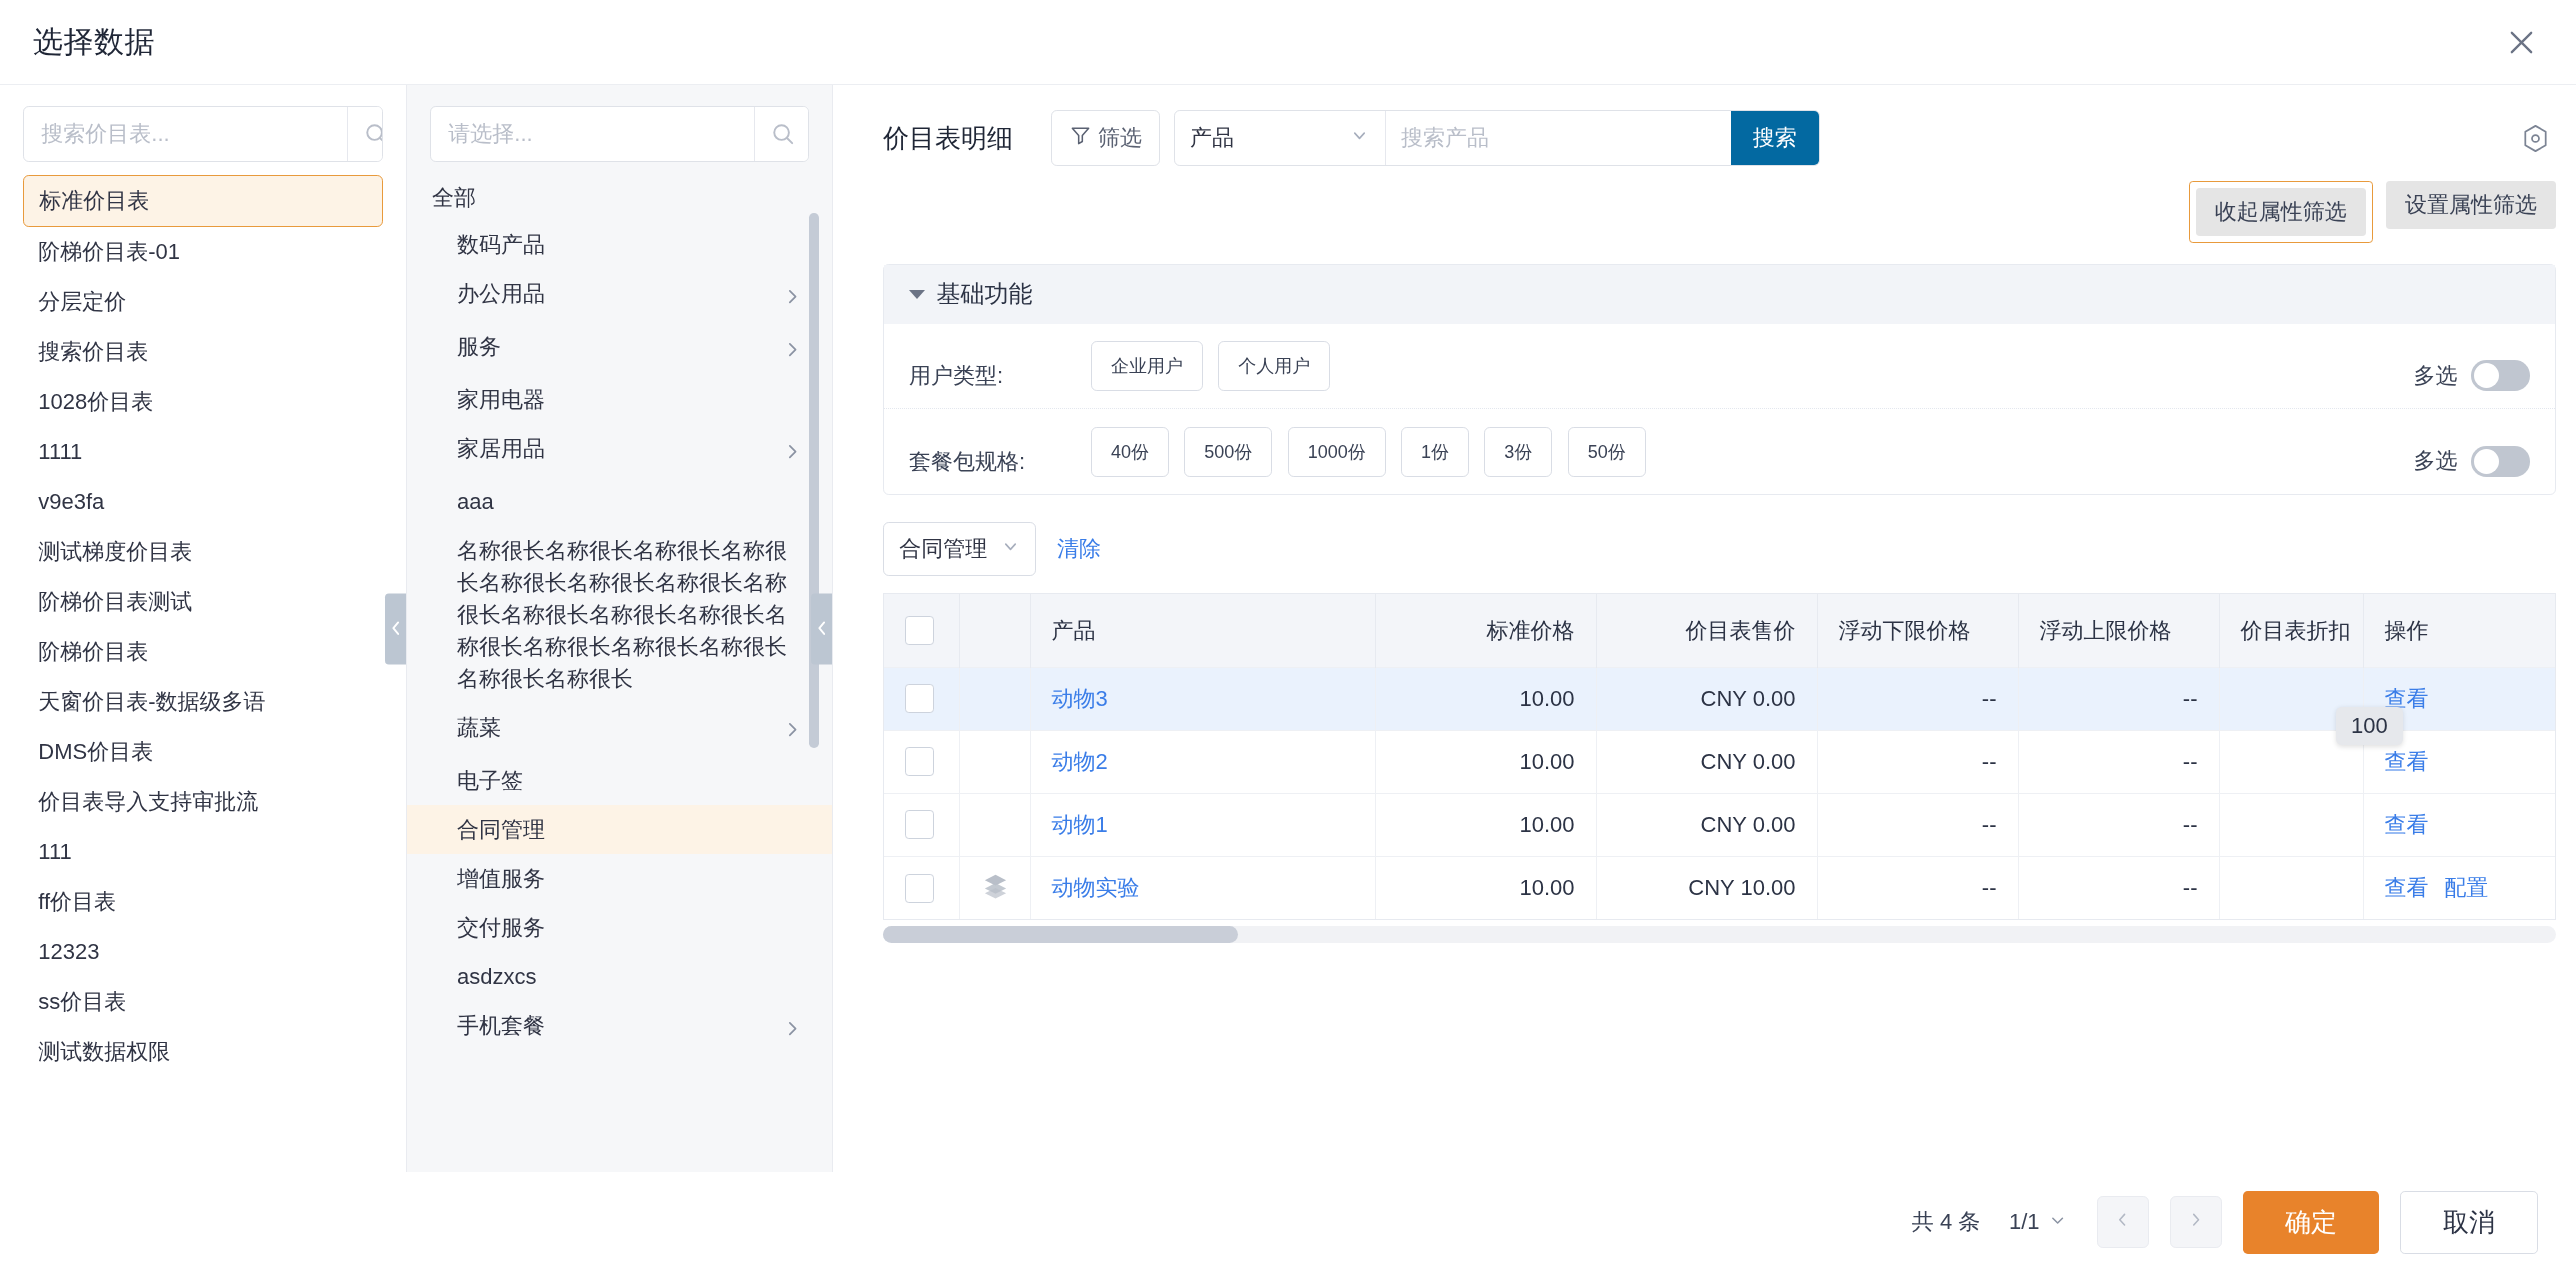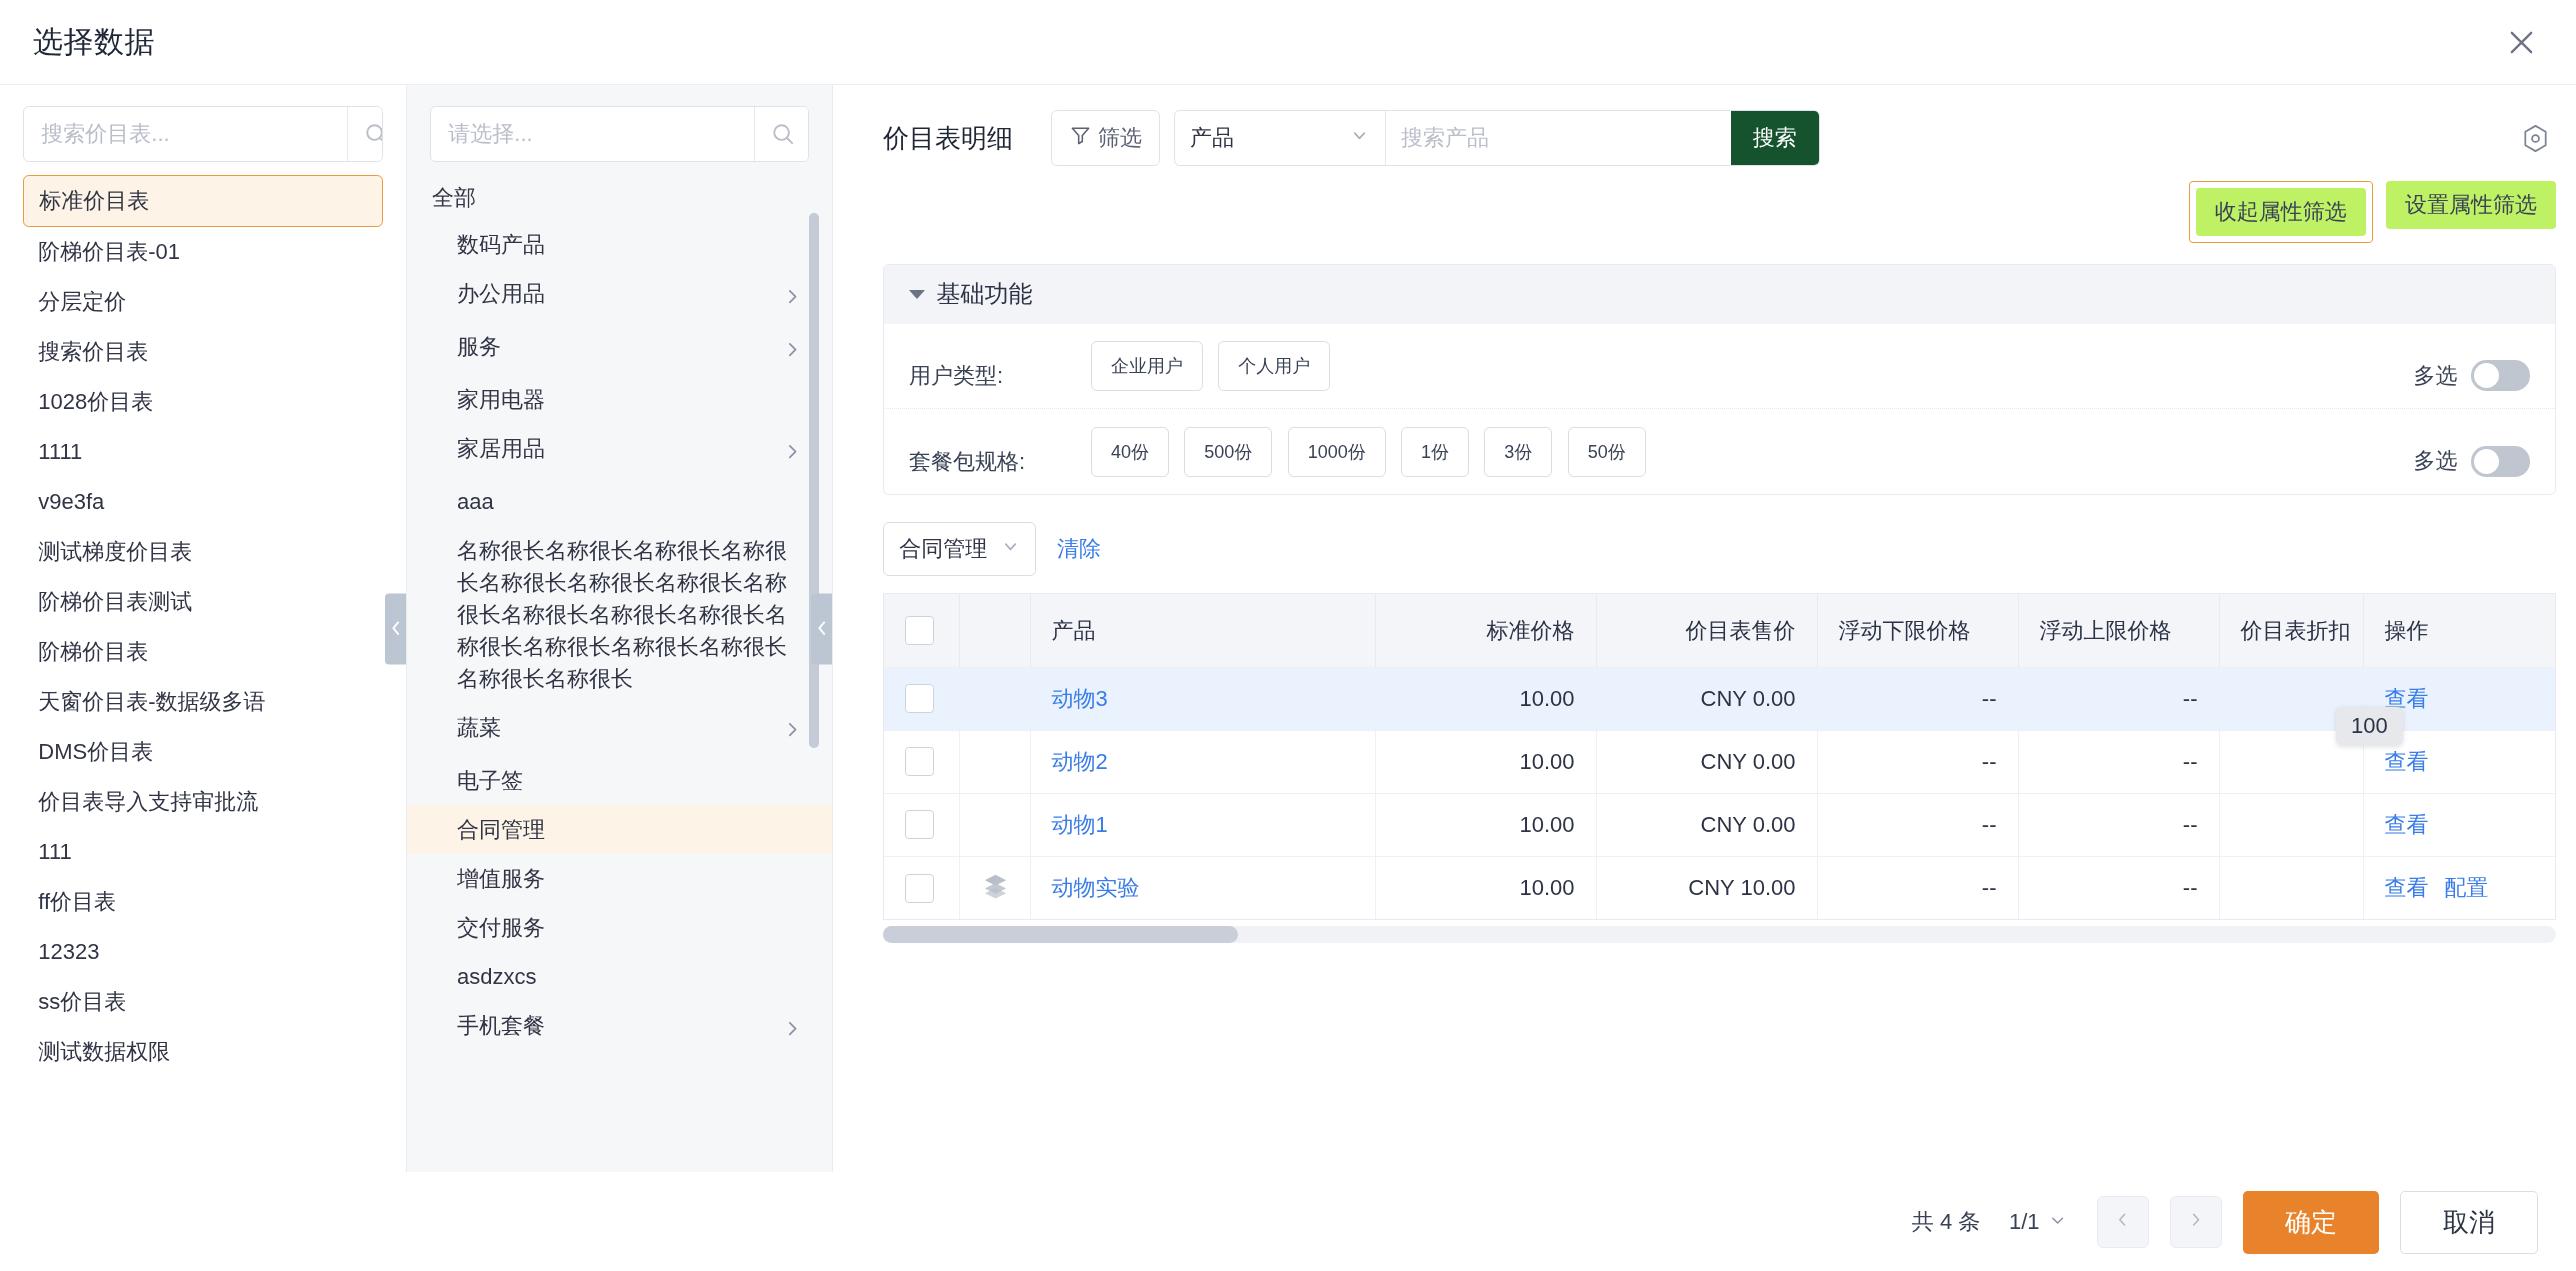--- a/index.html
+++ b/index.html
@@ -107,29 +107,29 @@
     margin-right: 13.4px;
   }
   .search-group { display:flex; height:56px; border:1px solid #dfe2e8; border-radius:5.8px; overflow:hidden; background:#fff; }
   .sg-select {
     width: 211px; flex:0 0 211px; display:flex; align-items:center; justify-content:space-between;
     padding: 0 15.3px; font-size:22px; color:#303444; border-right:1px solid #e6e8ee; cursor:pointer;
   }
   .sg-input { width: 345px; flex:0 0 345px; border:0; outline:none; padding:0 15.3px; font-size:22px; font-family:inherit; background:transparent; }
   .sg-input::placeholder { color:#b9bec9; }
   .sg-btn {
-    width: 88px; flex:0 0 88px; background:#14532d; color:#fff; font-size:22px;
+    width: 88px; flex:0 0 88px; background:#0369a1; color:#fff; font-size:22px;
     display:flex; align-items:center; justify-content:center; cursor:pointer;
   }
   .gear-btn { margin-left:auto; width:42px; height:42px; display:flex; align-items:center; justify-content:center; cursor:pointer; }
 
   .attr-toggle-row { display:flex; justify-content:flex-end; padding: 15.3px 38px 0 50px; }
   .attr-toggle-wrap { border:1px solid #e89a3c; border-radius:3.8px; padding: 5.8px; }
   .attr-btn {
-    height: 48px; padding: 0 19px; background:#bef264; border:0; border-radius:3.8px;
+    height: 48px; padding: 0 19px; background:#e5e5e5; border:0; border-radius:3.8px;
     font-size:22px; color:#3a4255; cursor:pointer; font-family:inherit;
   }
   .attr-btn.plain { margin-left: 13.4px; }
 
   
   .filter-card {
     margin: 21px 38px 0 50px; border:1px solid #e7eaf0; border-radius: 5.8px; background:#fff;
   }
   .filter-card-head {
     background:#f2f4f8; height: 59px; display:flex; align-items:center; padding: 0 25px;

